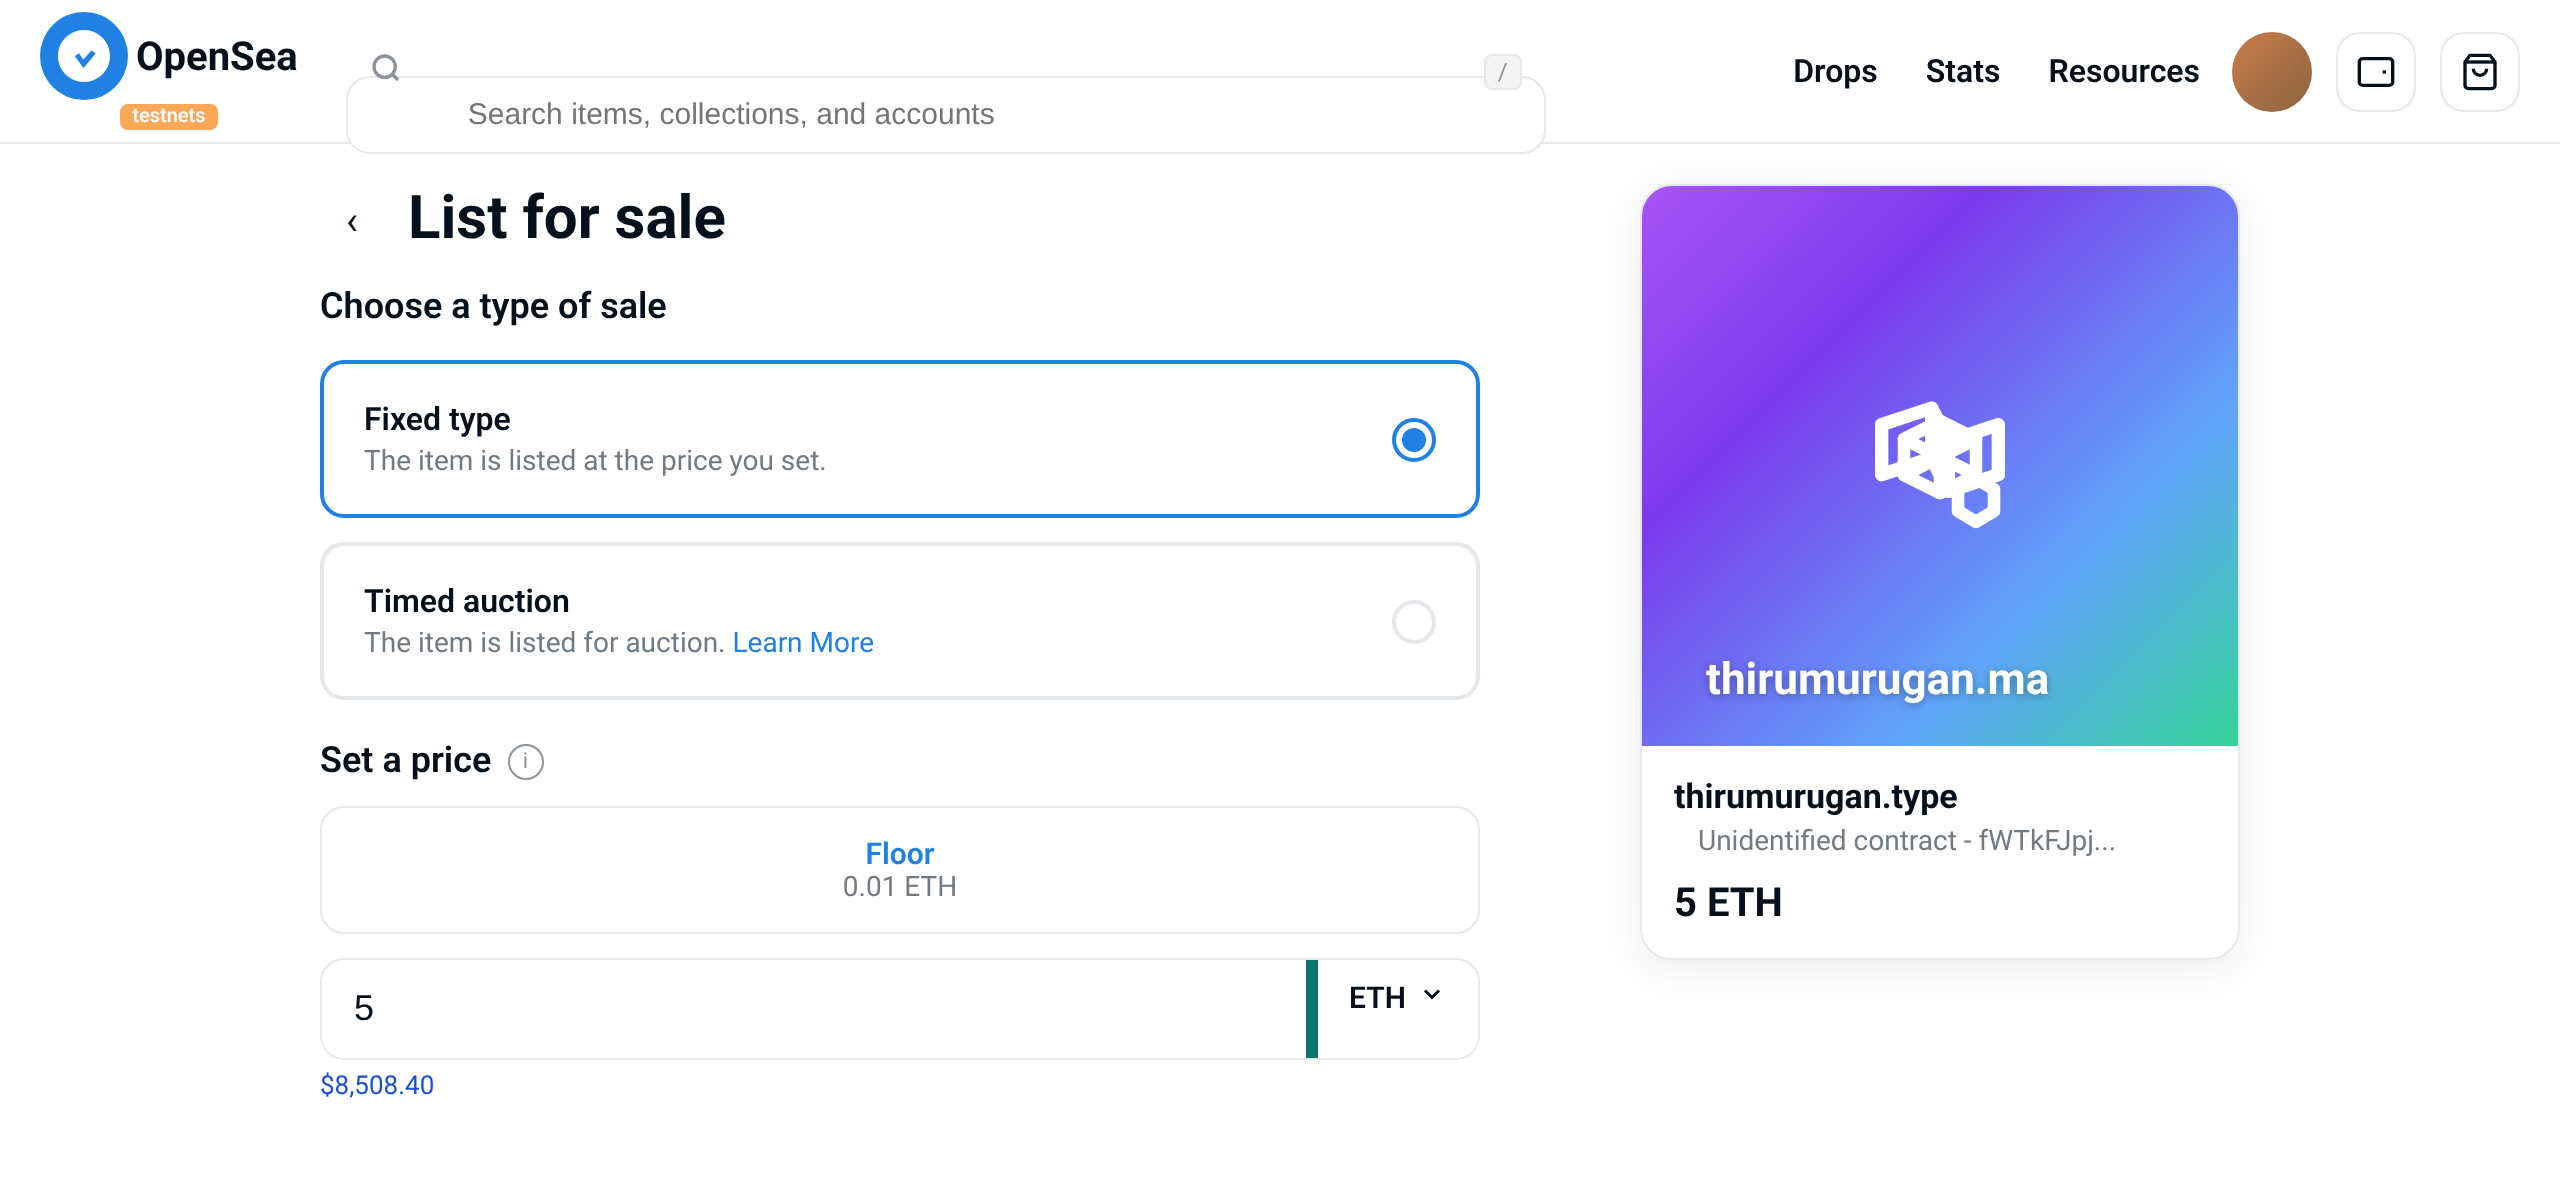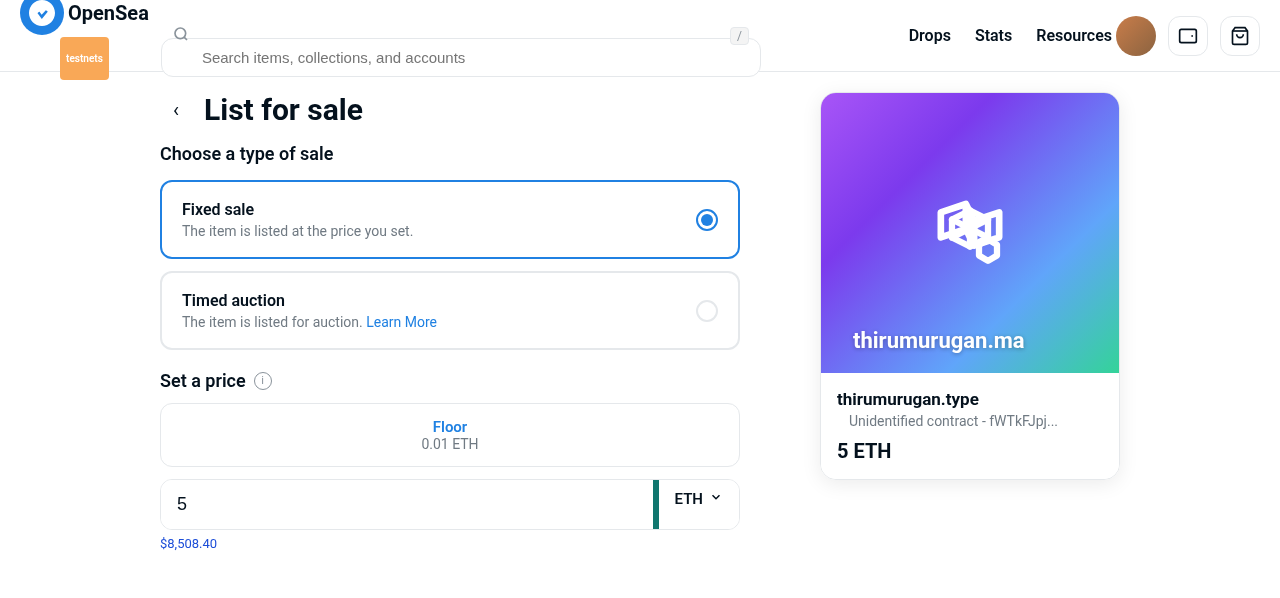--- a/index.html
+++ b/index.html
@@ -12,21 +12,21 @@
       overflow: hidden;
     }
 
     
     .navbar {
       display: flex;
       align-items: center;
       padding: 0 20px;
       height: 72px;
       border-bottom: 1px solid #e5e8eb;
-      gap: 4px;
+      gap: 16px;
       background: #fff;
     }
     .logo-area {
       display: flex;
       flex-direction: column;
       align-items: center;
       margin-right: 8px;
     }
     .logo-circle {
       width: 44px;
@@ -44,32 +44,32 @@
       color: #04111d;
       margin-left: 4px;
       line-height: 1;
     }
     .logo-row { display: flex; align-items: center; }
     .testnet-badge {
       background: #f9a857;
       color: #fff;
       font-size: 10px;
       font-weight: 600;
-      padding: 16px 6px;
+      padding: 1px 6px;
       border-radius: 4px;
       margin-top: 2px;
     }
     .search-bar {
       flex: 1;
       max-width: 600px;
       position: relative;
     }
     .search-bar input {
       width: 100%;
-      padding: 10px 16px 10px 40px;
+      padding: 10px 16px 10px 60px;
       border: 1px solid #e5e8eb;
       border-radius: 12px;
       font-size: 15px;
       color: #04111d;
       outline: none;
       background: #fff;
       margin-top: 44px;
     }
     .search-icon-wrap {
       position: absolute;
@@ -396,21 +396,21 @@
   <div class="left-panel">
     <div class="back-row">
       <div class="back-btn">‹</div>
       <h1 class="page-title">List for sale</h1>
     </div>
 
     <p class="section-label">Choose a type of sale</p>
 
     <div class="sale-option selected">
       <div class="sale-option-text">
-        <div class="sale-option-title">Fixed sale</div>
+        <div class="sale-option-title">Fixed type</div>
         <div class="sale-option-desc">The item is listed at the price you set.</div>
       </div>
       <div class="radio-btn active">
         <div class="radio-dot"></div>
       </div>
     </div>
 
     <div class="sale-option">
       <div class="sale-option-text">
         <div class="sale-option-title">Timed auction</div>

